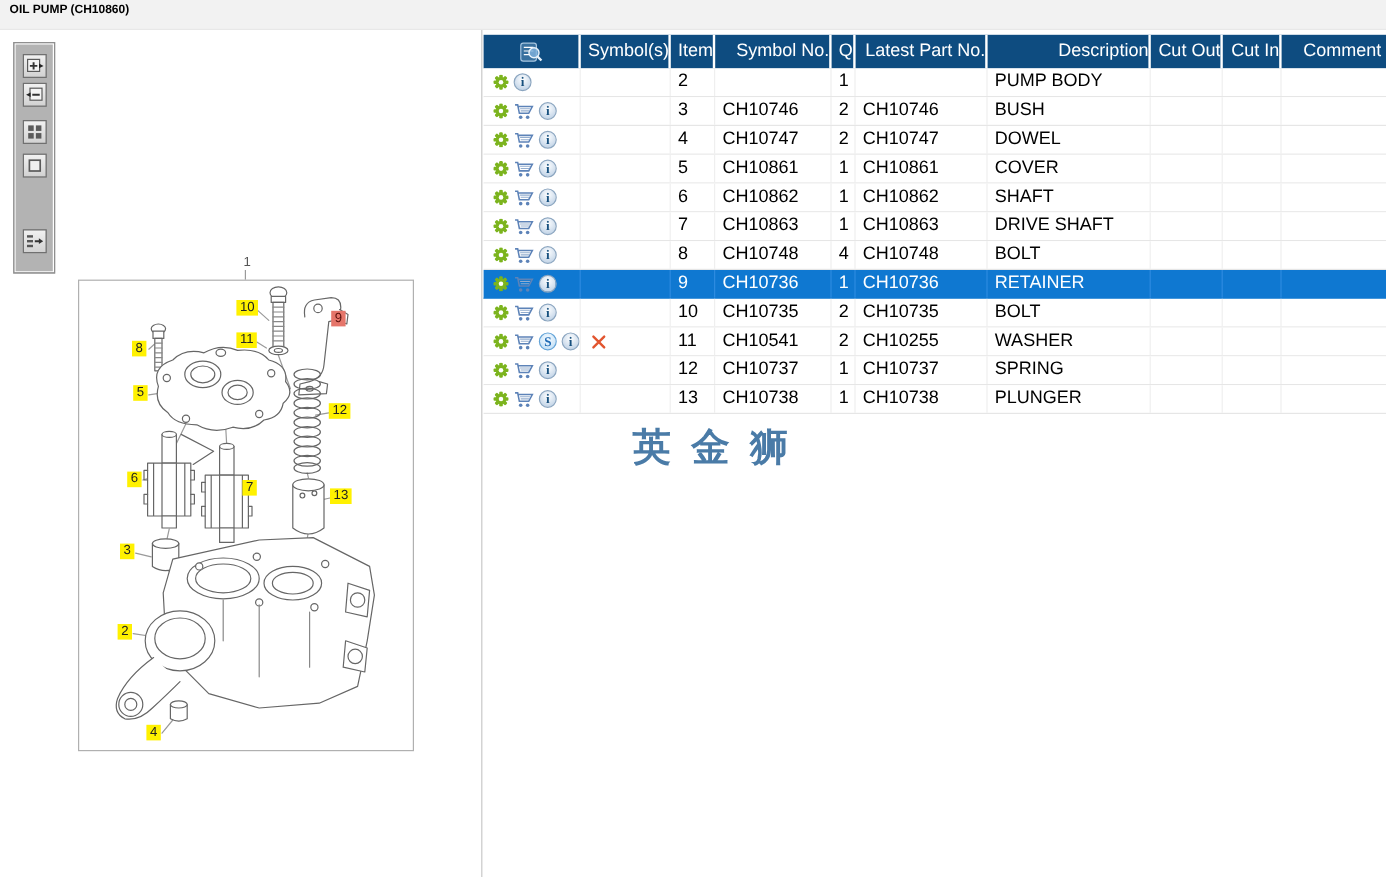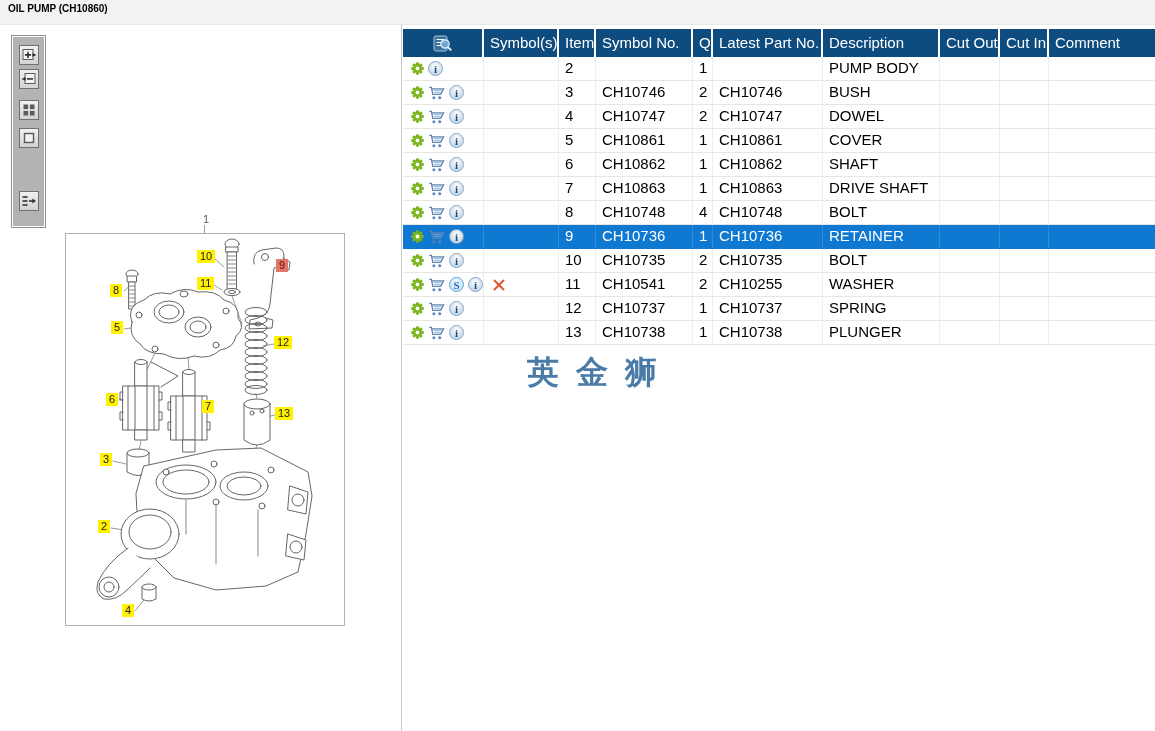--- a/index.html
+++ b/index.html
@@ -28,38 +28,38 @@
   .callout-layer { position:absolute; left:0; top:0; width:402px; height:731px; pointer-events:none; }
   .callout { position:absolute; font-size:11px; line-height:13px; padding:0 3px; color:#222;
              pointer-events:auto; cursor:pointer; }
   .callout.yellow { background:#FFF100; }
   .callout.red    { background:#E5756A; color:#5B100C; }
   .callout.plain  { background:transparent; color:#555; }
   .tick-1 { position:absolute; left:204px; top:225px; width:1px; height:8px; background:#9A9A9A; }
 
   
   .grid { position:absolute; left:403px; top:29px; width:752px; }
-  .thead { display:flex; height:28px; background:#0E4C80; color:#fff; }
+  .thead { display:flex; height:28px; background:#0E4C80; color:#fff;text-align:right; }
   .hcell { height:28px; font-size:15px; line-height:27px; padding-left:6px;
            border-right:2px solid #FFFFFF; overflow:hidden; white-space:nowrap; cursor:pointer; }
   .hcell:last-child { border-right:none; }
   .hcell.center { display:flex; align-items:center; justify-content:center; padding-left:0; }
 
   .trow { display:flex; height:24px; background:#fff; border-bottom:1px solid #E6E6E6; cursor:pointer; }
   .cell { height:23px; font-size:15px; line-height:22px; padding-left:6px;
           border-right:1px solid #EFEFEF; overflow:hidden; white-space:nowrap; color:#000; }
   .cell:last-child { border-right:none; }
   .cell.actions { display:flex; align-items:center; gap:4px; padding-left:8px; }
   .cell.symbols { display:flex; align-items:center; padding-left:9px; }
 
   .trow.selected { background:#0F78D1; border-bottom:1px solid #0F78D1; }
   .trow.selected .cell { color:#fff; border-right-color:#2D8BE0; }
 
   .col-actions{width:81px}.col-symbols{width:75px}.col-item{width:37px}.col-parts{width:97px}
-  .col-qty{width:20px}.col-latest{width:110px}.col-desc{width:117px}.col-cutout{width:60px}
+  .col-qty{width:20px}.col-latest{width:110px}.col-desc{width:136px}.col-cutout{width:60px}
   .col-cutin{width:49px}.col-comment{width:83px}
 
   
   .badge { width:15px; height:15px; border-radius:50%; text-align:center;
            font-family:"Liberation Serif", serif; font-weight:bold; font-size:11px; line-height:14px;
            display:inline-block; flex:0 0 auto; cursor:pointer; }
   .badge-info { background:radial-gradient(circle at 50% 32%, #FDFEFF, #C9D9EA 72%, #AFC4DB);
                 border:1px solid #8CA6C0; color:#17507E; }
   .badge-s    { background:radial-gradient(circle at 50% 32%, #F3FAFF, #CBE4F7 72%, #AED3EE);
                 border:1px solid #64A4D8; color:#1F6BB5; }

